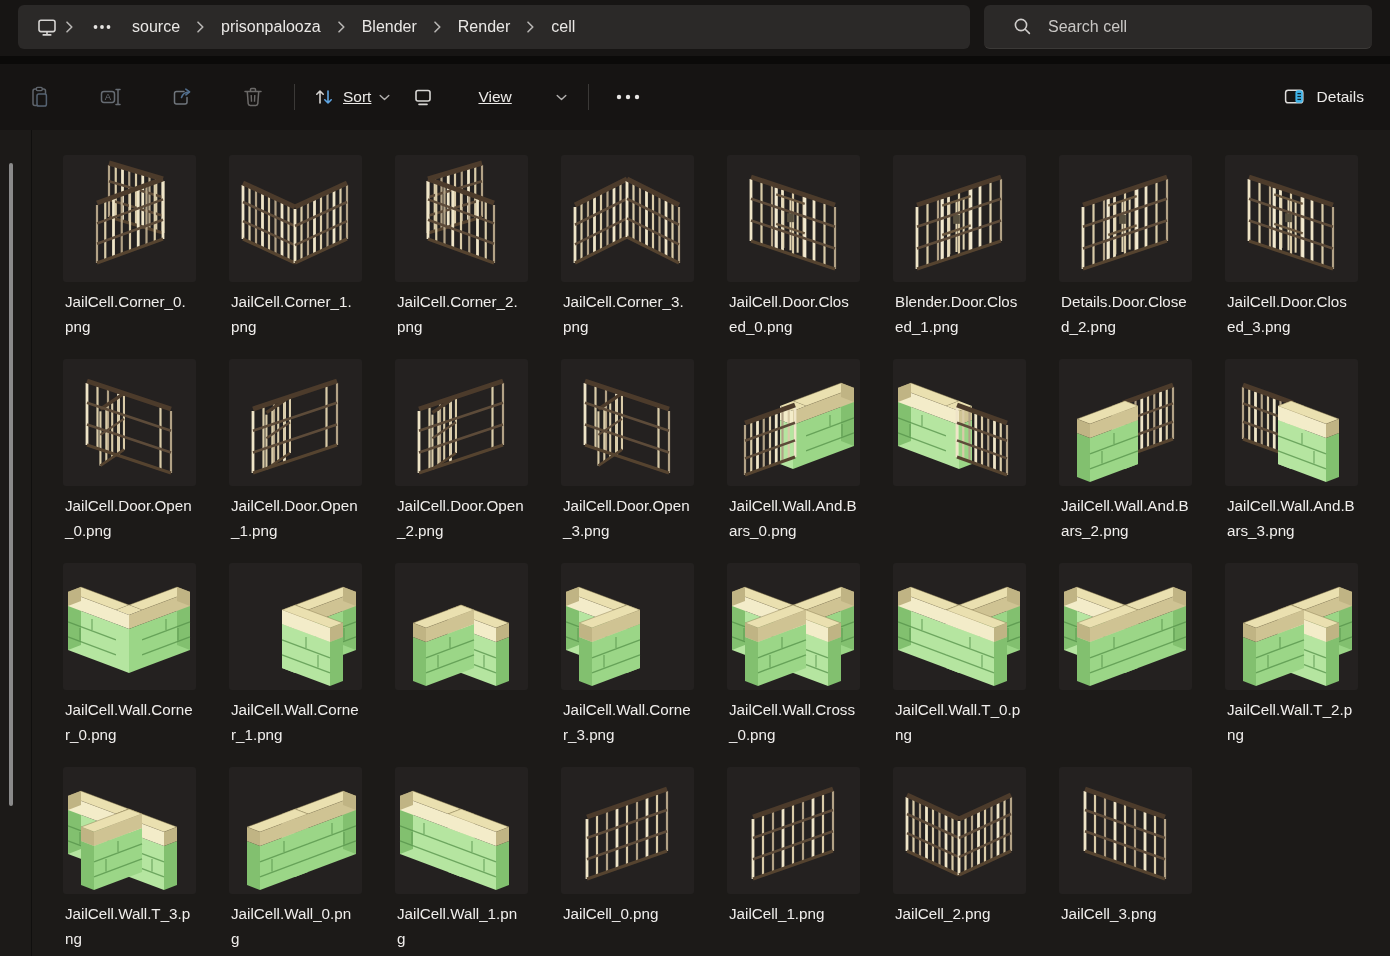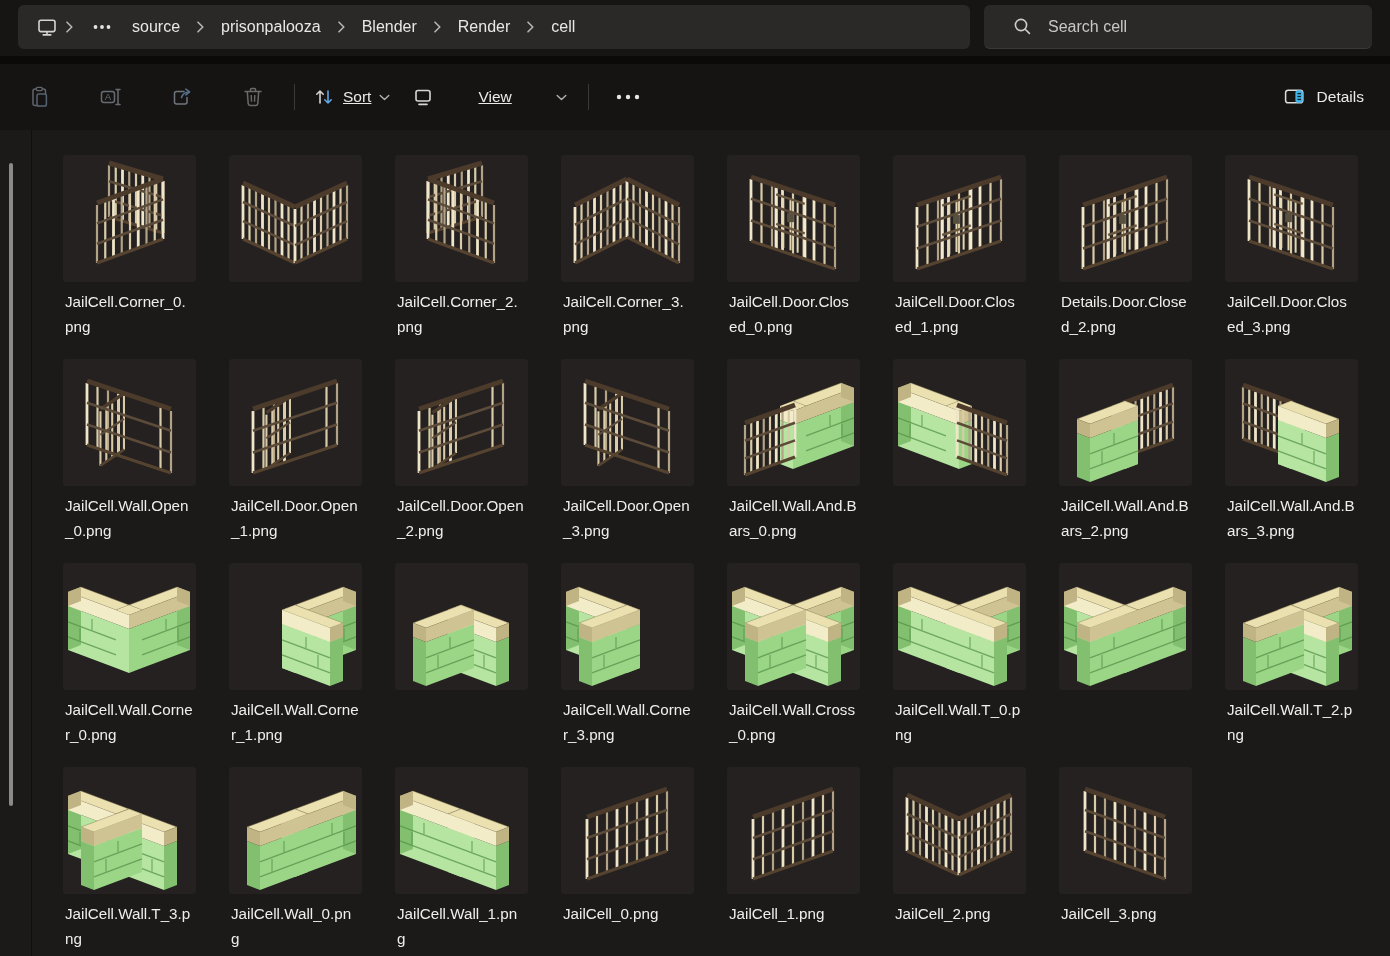--- a/index.html
+++ b/index.html
@@ -301,20 +301,21 @@
             <line x1="98.5" y1="39" x2="98.5" y2="93" stroke="#b2a286" stroke-width="2.2"></line>
             <line x1="105" y1="36" x2="105" y2="90" stroke="#efe5c8" stroke-width="2.8"></line>
             <line x1="111.5" y1="33" x2="111.5" y2="87" stroke="#d9cba8" stroke-width="2.2"></line>
             <line x1="118" y1="30" x2="118" y2="84" stroke="#b2a286" stroke-width="2.2"></line>
             <line x1="66" y1="52" x2="118" y2="28" stroke="#4c3b2b" stroke-width="5"></line>
             <line x1="66" y1="71.04" x2="118" y2="47.040000000000006" stroke="#5d4b39" stroke-width="2.6"></line>
             <line x1="66" y1="90.08000000000001" x2="118" y2="66.08000000000001" stroke="#5d4b39" stroke-width="2.6"></line>
             <line x1="66" y1="108" x2="118" y2="84" stroke="#55432f" stroke-width="3.2"></line>
           </svg>
         </div>
+        <div class="caption">JailCell.Corner_1.png</div>
       </div>
       <div class="cell">
         <div class="tile">
           <svg width="133" height="127" viewBox="0 0 133 127">
             <line x1="33" y1="26" x2="33" y2="78" stroke="#efe5c8" stroke-width="2.8"></line>
             <line x1="39.75" y1="24" x2="39.75" y2="76" stroke="#d9cba8" stroke-width="2.2"></line>
             <line x1="46.5" y1="22" x2="46.5" y2="74" stroke="#b2a286" stroke-width="2.2"></line>
             <line x1="53.25" y1="20" x2="53.25" y2="72" stroke="#efe5c8" stroke-width="2.8"></line>
             <line x1="60" y1="18" x2="60" y2="70" stroke="#d9cba8" stroke-width="2.2"></line>
             <line x1="66.75" y1="16" x2="66.75" y2="68" stroke="#b2a286" stroke-width="2.2"></line>
@@ -422,21 +423,21 @@
             <line x1="77.75999999999999" y1="34.08" x2="77.75999999999999" y2="96.08" stroke="#f2e9cf" stroke-width="3.2"></line>
             <line x1="49.2" y1="50.56" x2="77.75999999999999" y2="41.04" stroke="#6a573f" stroke-width="2.4"></line>
             <line x1="49.2" y1="80" x2="77.75999999999999" y2="70.47999999999999" stroke="#6a573f" stroke-width="2.4"></line>
             <polygon points="60.08,59.88 66.88,59.88 66.88,68.84 60.08,68.84" fill="#57503f"></polygon>
             <line x1="24" y1="50" x2="108" y2="22" stroke="#4c3b2b" stroke-width="5"></line>
             <line x1="24" y1="71.76" x2="108" y2="43.760000000000005" stroke="#5d4b39" stroke-width="2.6"></line>
             <line x1="24" y1="93.52000000000001" x2="108" y2="65.52000000000001" stroke="#5d4b39" stroke-width="2.6"></line>
             <line x1="24" y1="114" x2="108" y2="86" stroke="#55432f" stroke-width="3.2"></line>
           </svg>
         </div>
-        <div class="caption">JailCell.Door.Closed_1.png</div>
+        <div class="caption">Blender.Door.Closed_1.png</div>
       </div>
       <div class="cell">
         <div class="tile">
           <svg width="133" height="127" viewBox="0 0 133 127">
             <line x1="24" y1="52" x2="24" y2="114" stroke="#efe5c8" stroke-width="2.8"></line>
             <line x1="34.5" y1="48.5" x2="34.5" y2="110.5" stroke="#d9cba8" stroke-width="2.2"></line>
             <line x1="45" y1="45" x2="45" y2="107" stroke="#b2a286" stroke-width="2.2"></line>
             <line x1="55.5" y1="41.5" x2="55.5" y2="103.5" stroke="#efe5c8" stroke-width="2.8"></line>
             <line x1="66" y1="38" x2="66" y2="100" stroke="#d9cba8" stroke-width="2.2"></line>
             <line x1="76.5" y1="34.5" x2="76.5" y2="96.5" stroke="#b2a286" stroke-width="2.2"></line>
@@ -503,21 +504,21 @@
             <line x1="37.44" y1="52.28" x2="37.44" y2="106.6" stroke="#d9cba8" stroke-width="2.1"></line>
             <line x1="60.96" y1="34.32" x2="37.44" y2="50.28" stroke="#4c3b2b" stroke-width="3.4"></line>
             <line x1="60.96" y1="59.92" x2="37.44" y2="75.88" stroke="#5d4b39" stroke-width="2.2"></line>
             <line x1="60.96" y1="90.64" x2="37.44" y2="106.6" stroke="#55432f" stroke-width="2.6"></line>
             <line x1="24" y1="22" x2="108" y2="50" stroke="#4c3b2b" stroke-width="5"></line>
             <line x1="24" y1="43.760000000000005" x2="108" y2="71.76" stroke="#5d4b39" stroke-width="2.6"></line>
             <line x1="24" y1="65.52000000000001" x2="108" y2="93.52000000000001" stroke="#5d4b39" stroke-width="2.6"></line>
             <line x1="24" y1="86" x2="108" y2="114" stroke="#55432f" stroke-width="3.2"></line>
           </svg>
         </div>
-        <div class="caption">JailCell.Wall.Open_0.png</div>
+        <div class="caption">JailCell.Door.Open_0.png</div>
       </div>
       <div class="cell">
         <div class="tile">
           <svg width="133" height="127" viewBox="0 0 133 127">
             <line x1="24" y1="52" x2="24" y2="114" stroke="#efe5c8" stroke-width="2.8"></line>
             <line x1="34.5" y1="48.5" x2="34.5" y2="110.5" stroke="#d9cba8" stroke-width="2.2"></line>
             <line x1="45" y1="45" x2="45" y2="107" stroke="#b2a286" stroke-width="2.2"></line>
             <line x1="55.5" y1="41.5" x2="55.5" y2="103.5" stroke="#efe5c8" stroke-width="2.8"></line>
             <line x1="97.5" y1="27.5" x2="97.5" y2="89.5" stroke="#d9cba8" stroke-width="2.2"></line>
             <line x1="108" y1="24" x2="108" y2="86" stroke="#b2a286" stroke-width="2.2"></line>

